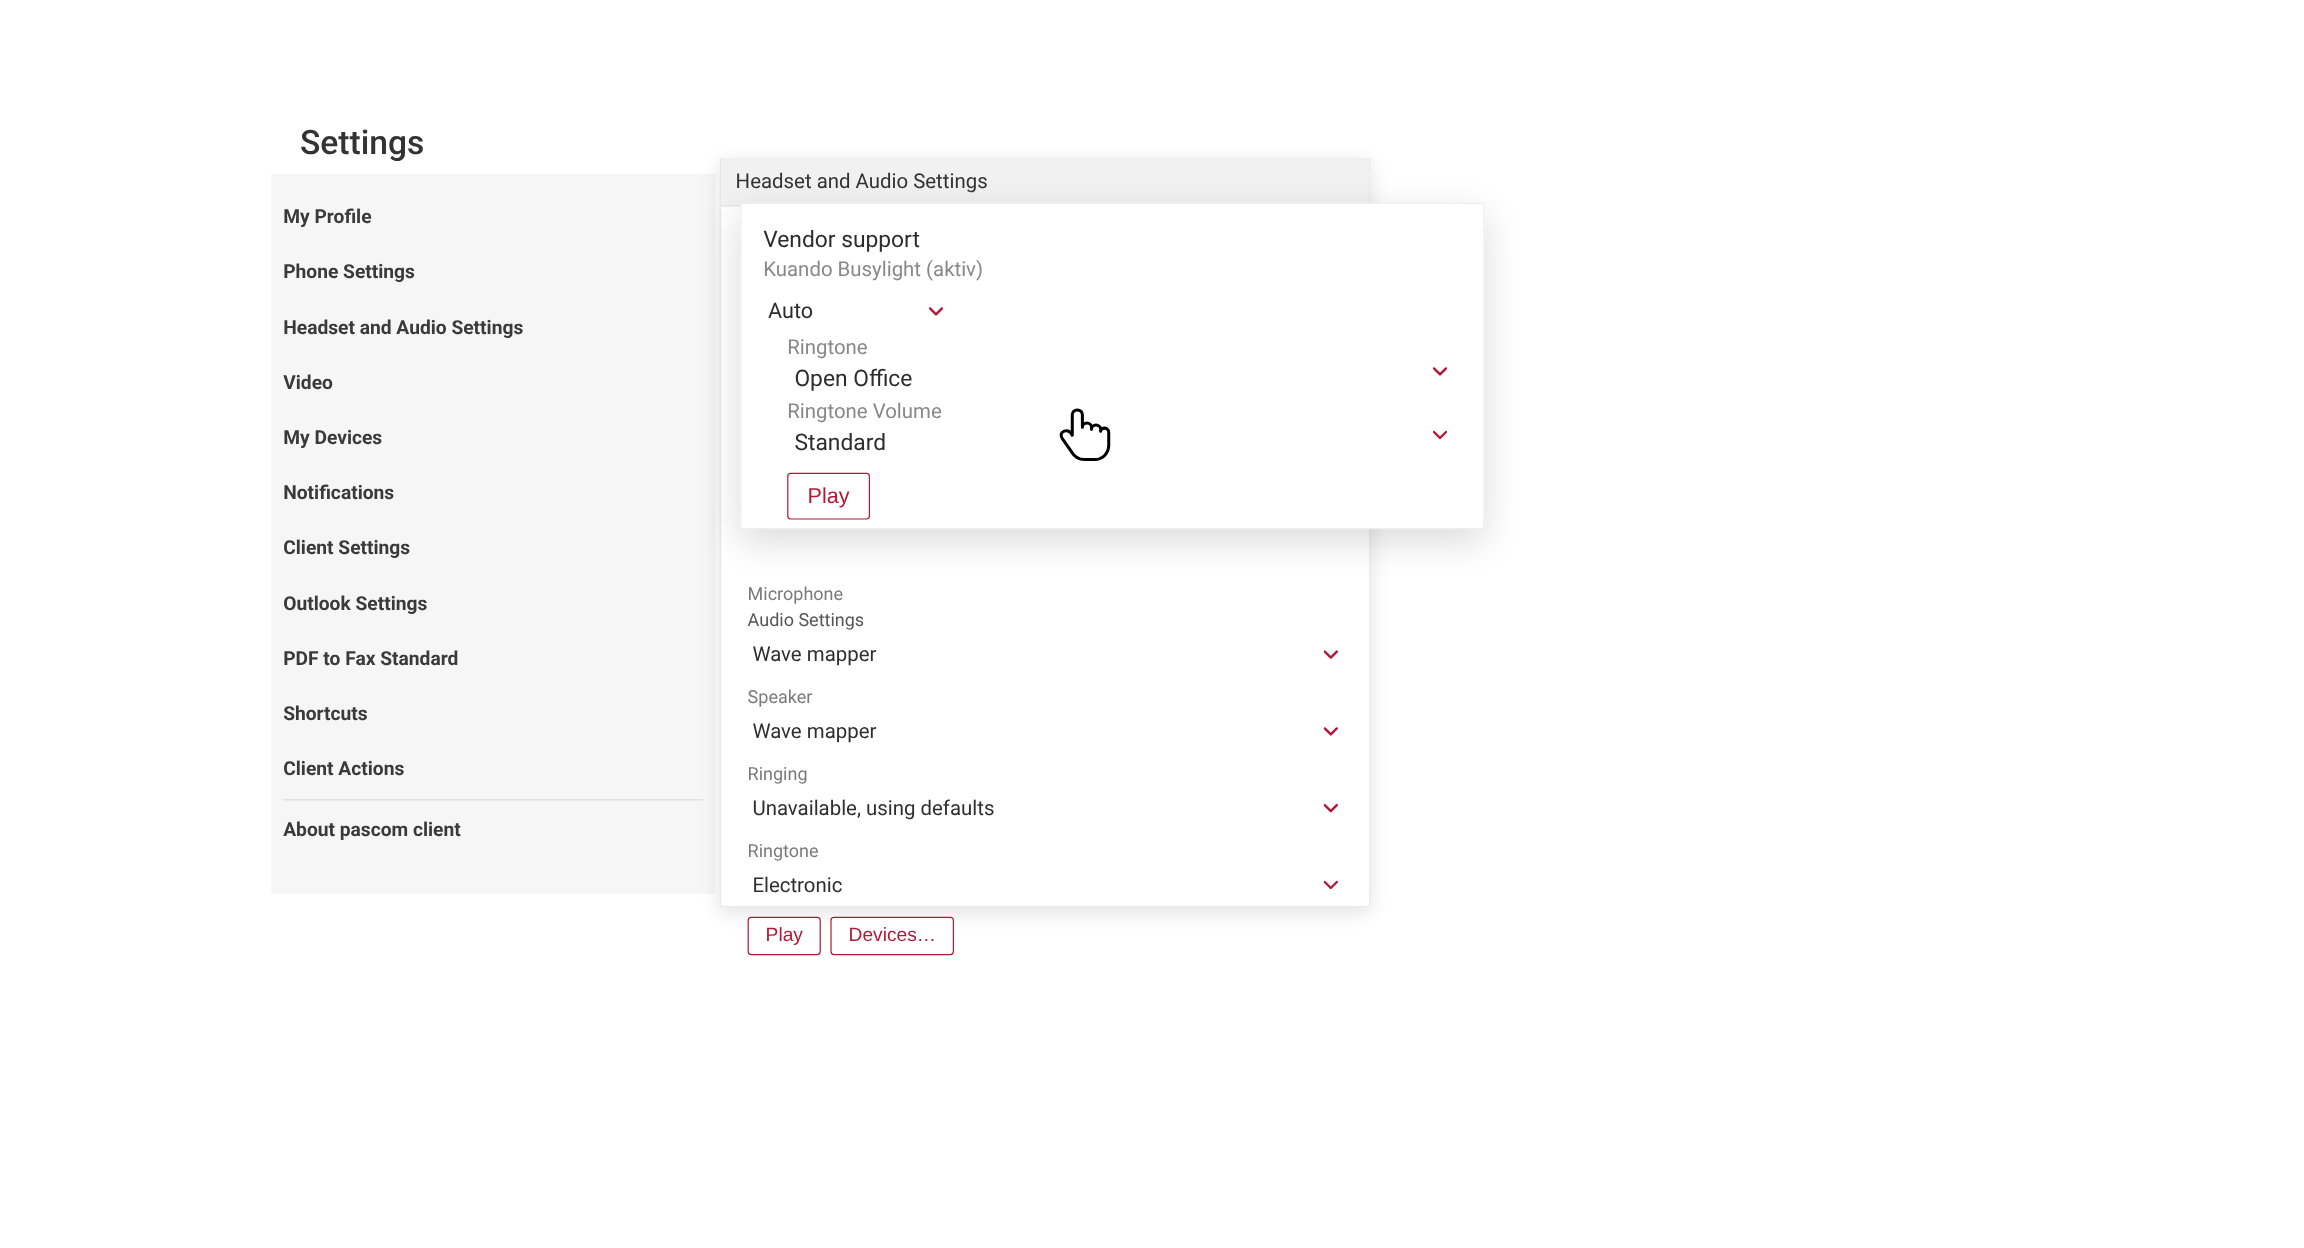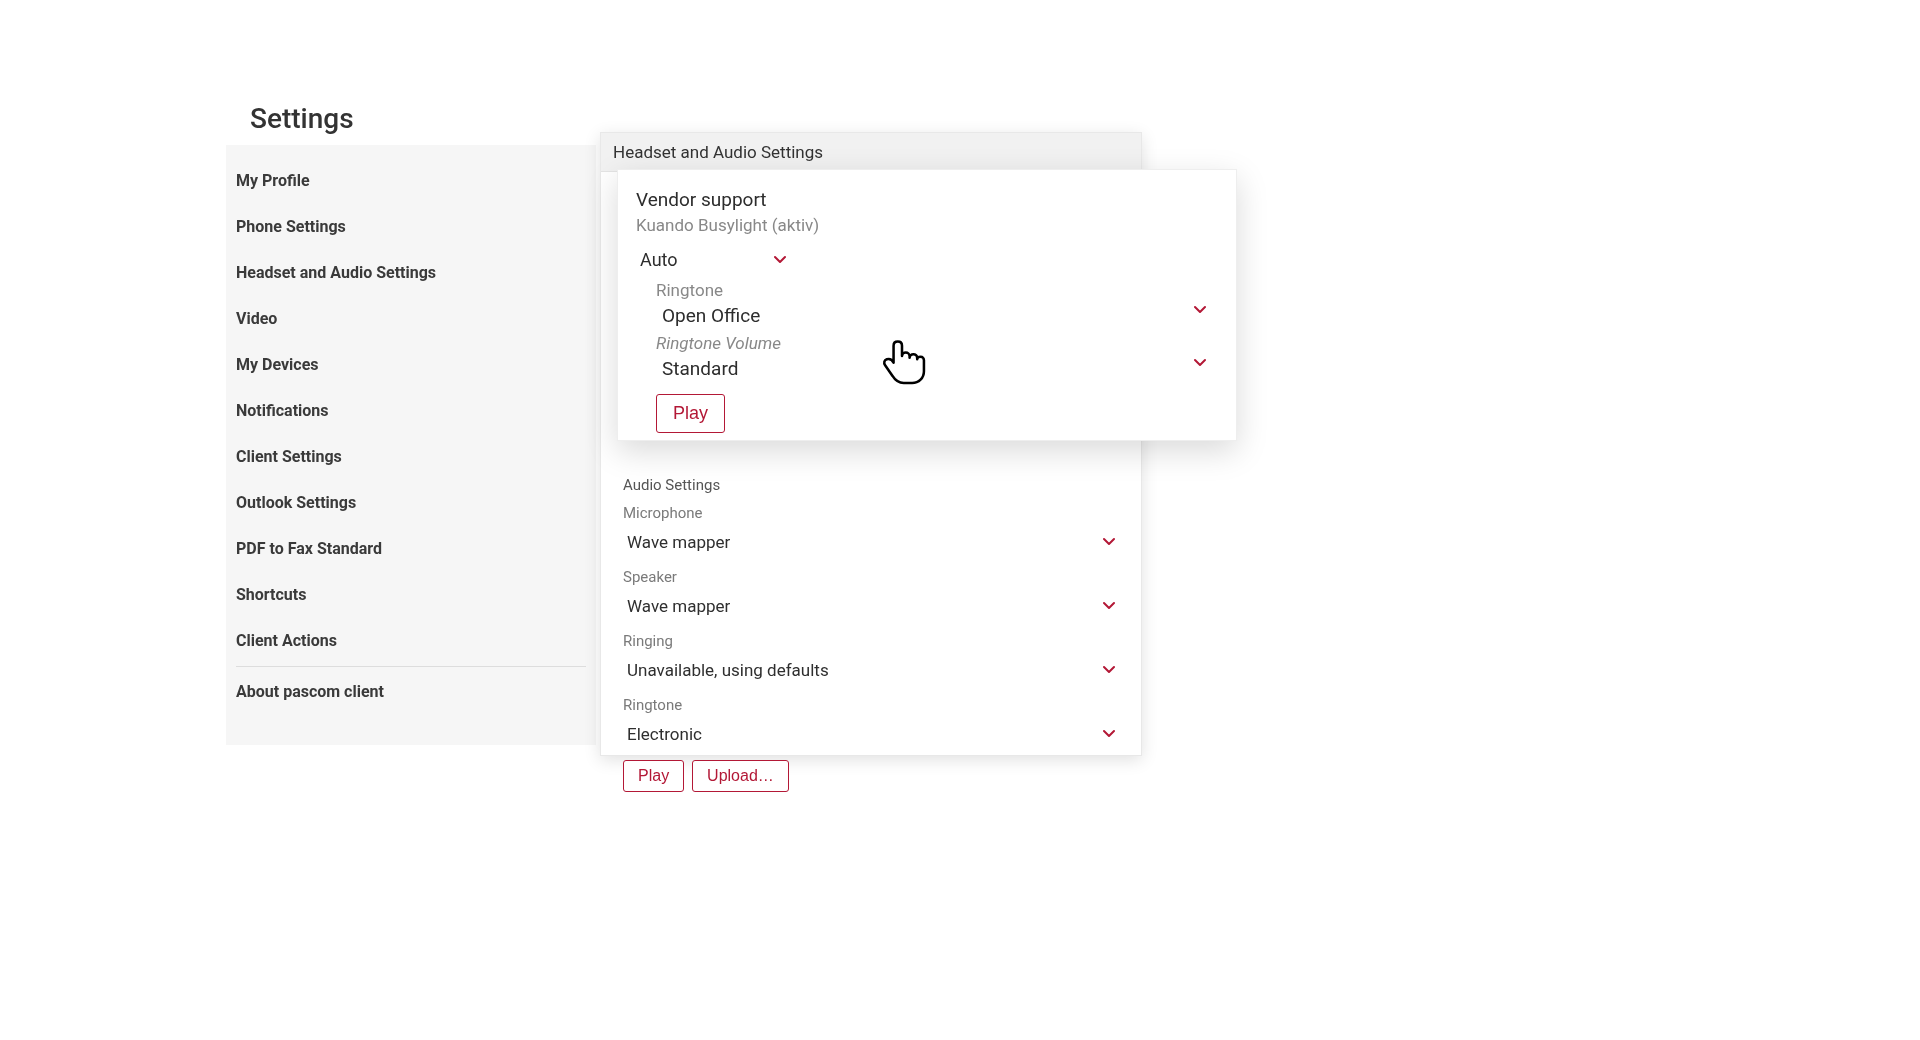--- a/index.html
+++ b/index.html
@@ -190,23 +190,23 @@
   <div class="sidebar-item">Client Actions</div>
   <div class="sidebar-divider"></div>
   <div class="sidebar-item">About pascom client</div>
 </div>
 
 <div class="back-panel">
   <div class="back-panel-header">Headset and Audio Settings</div>
   <div class="back-content">
     <div class="audio-spacer"></div>
 
+    <div class="section-label">Microphone</div>
+
     <div class="section-label" style="margin-top:0;color:#555;">Audio Settings</div>
-
-    <div class="section-label">Microphone</div>
     <div class="dropdown-row">
       <span>Wave mapper</span>
       <span class="chevron">
         <svg viewBox="0 0 12 12">
             <path d="M1 3 L6 8 L11 3" stroke="#b31836" stroke-width="2" fill="none" stroke-linecap="round" stroke-linejoin="round"></path>
           </svg>
       </span>
     </div>
 
     <div class="section-label">Speaker</div>
@@ -234,21 +234,21 @@
       <span>Electronic</span>
       <span class="chevron">
         <svg viewBox="0 0 12 12">
             <path d="M1 3 L6 8 L11 3" stroke="#b31836" stroke-width="2" fill="none" stroke-linecap="round" stroke-linejoin="round"></path>
           </svg>
       </span>
     </div>
 
     <div class="btn-row">
       <button class="btn">Play</button>
-      <button class="btn">Upload…</button>
+      <button class="btn">Devices…</button>
     </div>
   </div>
 </div>
 
 <div class="overlay-panel">
   <div class="overlay-title">Vendor support</div>
   <div class="overlay-sub">Kuando Busylight  (aktiv)</div>
 
   <div class="overlay-auto">
     <span>Auto</span>
@@ -262,21 +262,21 @@
   <div class="overlay-group-label">Ringtone</div>
   <div class="overlay-dropdown">
     <span>Open Office</span>
     <span class="chevron">
       <svg viewBox="0 0 12 12" width="12" height="12">
           <path d="M1 3 L6 8 L11 3" stroke="#b31836" stroke-width="2" fill="none" stroke-linecap="round" stroke-linejoin="round"></path>
         </svg>
     </span>
   </div>
 
-  <div class="overlay-group-label" style="margin-top:2px;font-style:italic;">Ringtone Volume</div>
+  <div class="overlay-group-label" style="margin-top:2px;">Ringtone Volume</div>
   <div class="overlay-dropdown">
     <span>Standard</span>
     <span class="chevron">
       <svg viewBox="0 0 12 12" width="12" height="12">
           <path d="M1 3 L6 8 L11 3" stroke="#b31836" stroke-width="2" fill="none" stroke-linecap="round" stroke-linejoin="round"></path>
         </svg>
     </span>
   </div>
 
   <div class="overlay-play-wrap">

